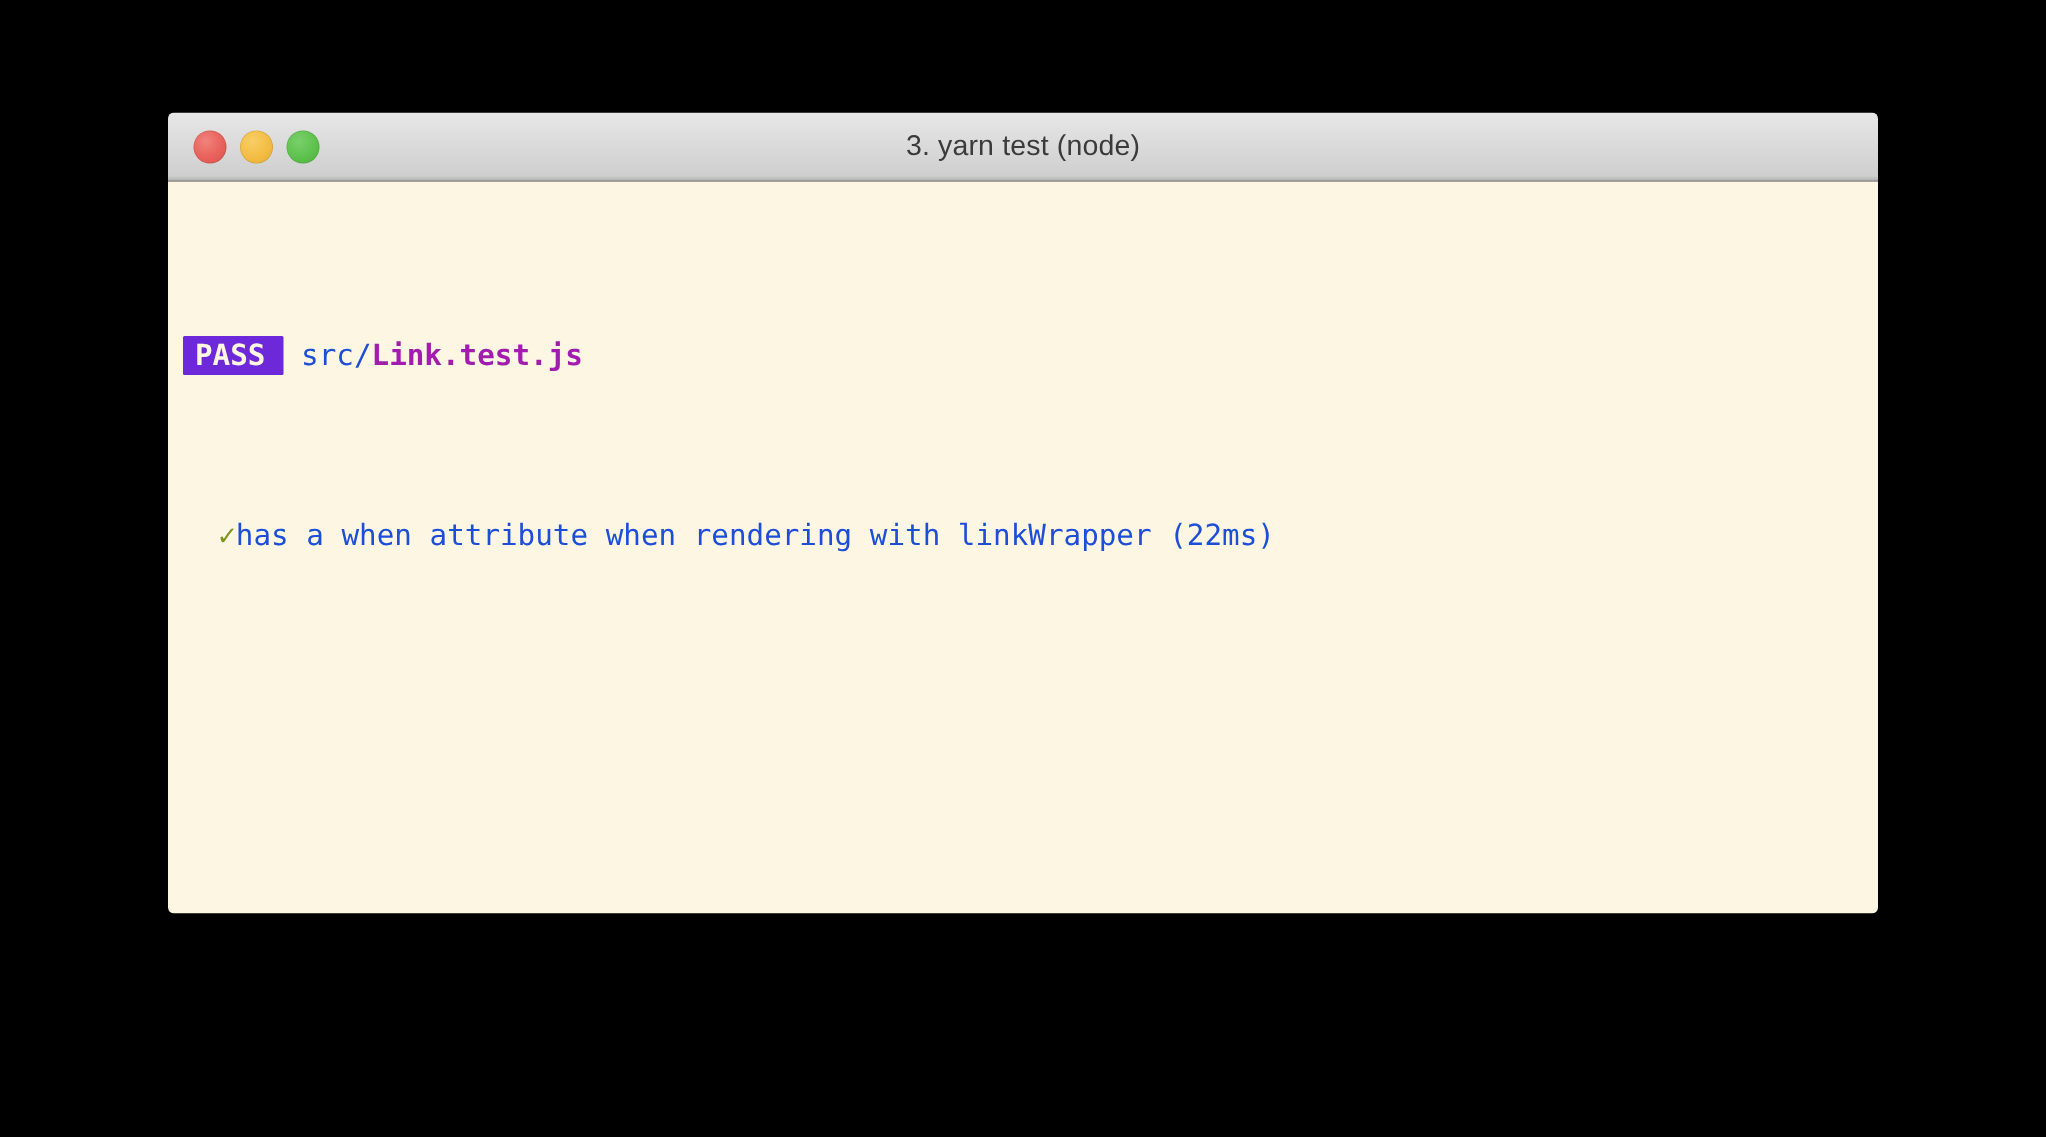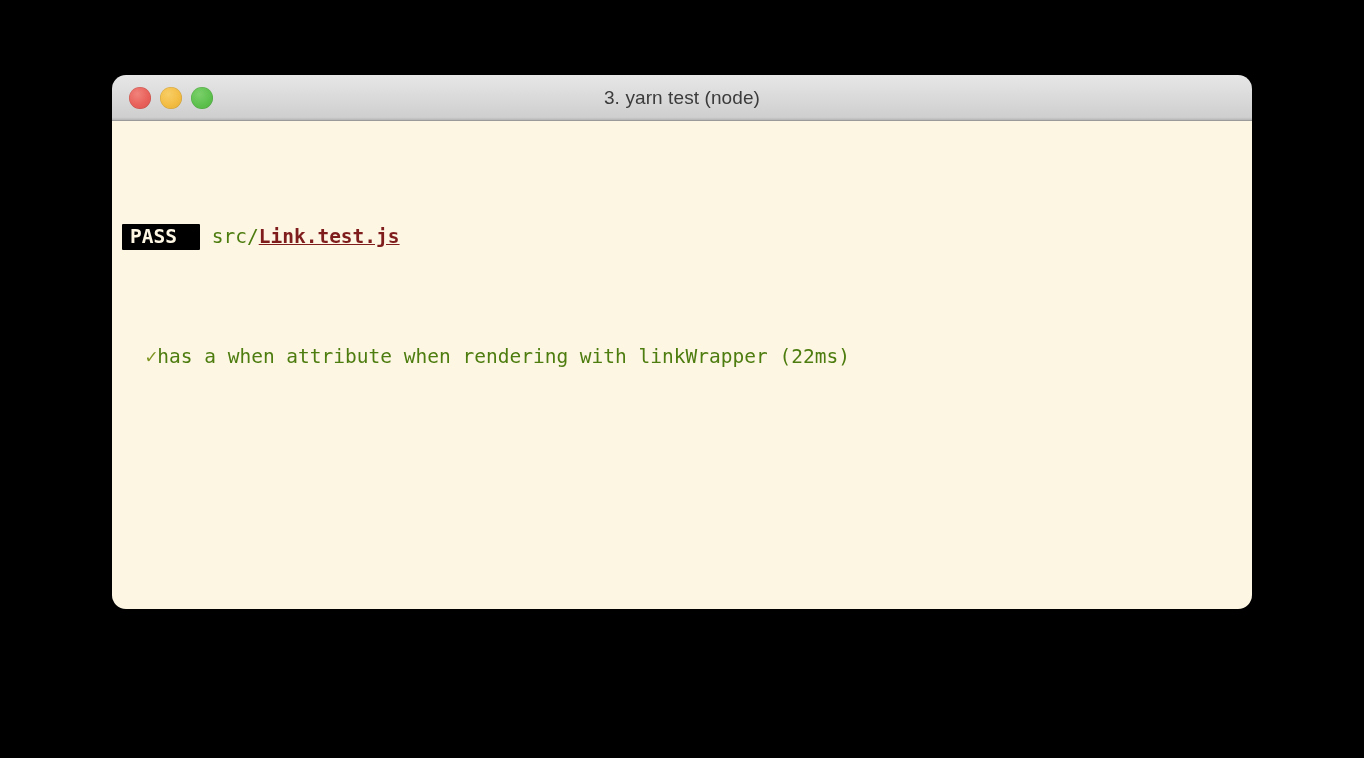--- a/index.html
+++ b/index.html
@@ -14,21 +14,21 @@
     font-family: "DejaVu Sans Mono", monospace;
   }
 
   
   #terminal-window {
     position: absolute;
     left: 112px;
     top: 75px;
     width: 1140px;
     height: 534px;
-    border-radius: 14px;
+    border-radius: 4px;
     overflow: hidden;
     box-shadow: 0 0 0 0.5px rgba(0,0,0,0.55);
   }
 
   
   #title-bar {
     position: relative;
     height: 46px;
     background: linear-gradient(to bottom, #e7e7e7 0%, #dcdcdc 42%, #cfcfcf 94%, #b5b5b5 100%);
     border-bottom: 1px solid #9a9a9a;
@@ -92,28 +92,28 @@
     color: #586e75;
   }
   .line {
     height: 30px;
     white-space: pre;
   }
   .line.blank { height: 30px; }
 
   
   .pass-badge {
-    background: #000000;
+    background: #6d28d9;
     color: #fdf6e3;
     font-weight: bold;
-    padding: 1px 23px 2px 8px;
+    padding: 1px 12px 2px 8px;
     border-radius: 1px;
   }
-  .dim { color: #4d7c0f; }
-  .bold-dark { color: #7f1d1d; font-weight: bold; text-decoration: underline; }
+  .dim { color: #1d4ed8; }
+  .bold-dark { color: #a21caf; font-weight: bold; }
   .check { color: #7e9421; font-weight: bold; }
 </style>
 </head>
 <body>
 
 <div id="terminal-window">
 
   <div id="title-bar">
     <div id="traffic-lights">
       <span class="light close"></span>

